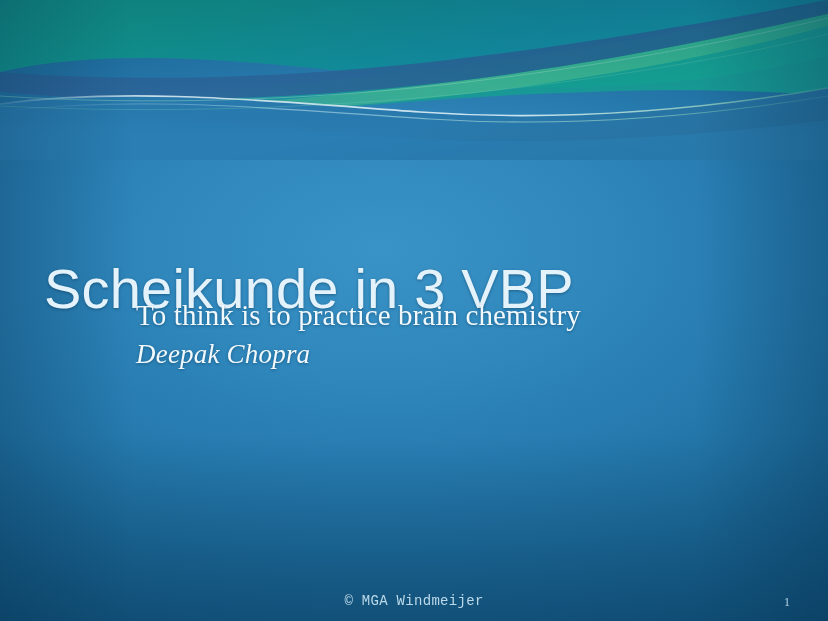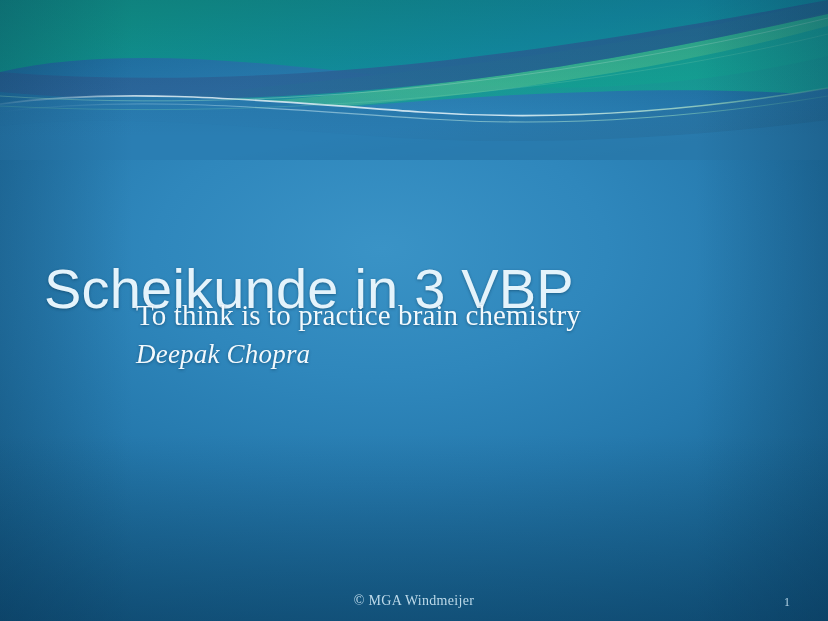--- a/index.html
+++ b/index.html
@@ -79,21 +79,21 @@
     letter-spacing: 0.2px;
     text-shadow: 0 1px 3px rgba(6,44,72,0.45);
   }
   
   .footer-copyright {
     position: absolute;
     left: 0;
     right: 0;
     top: 593px;
     text-align: center;
-    font-family: Liberation Serif, serif;
+    font-family: Liberation Mono, monospace;
     font-size: 14px;
     color: #bcd9e9;
     letter-spacing: 0.3px;
   }
   .footer-pagenum {
     position: absolute;
     right: 38px;
     top: 595px;
     font-family: "Liberation Serif", serif;
     font-size: 12px;

